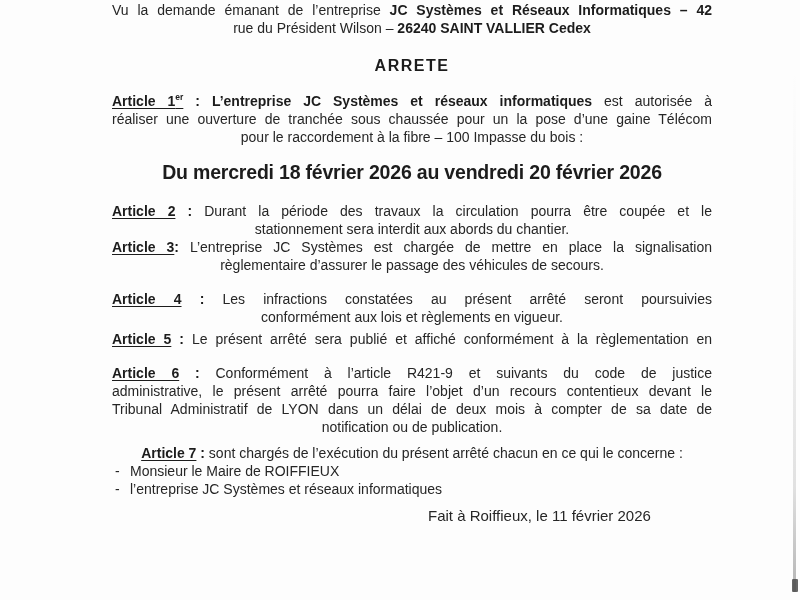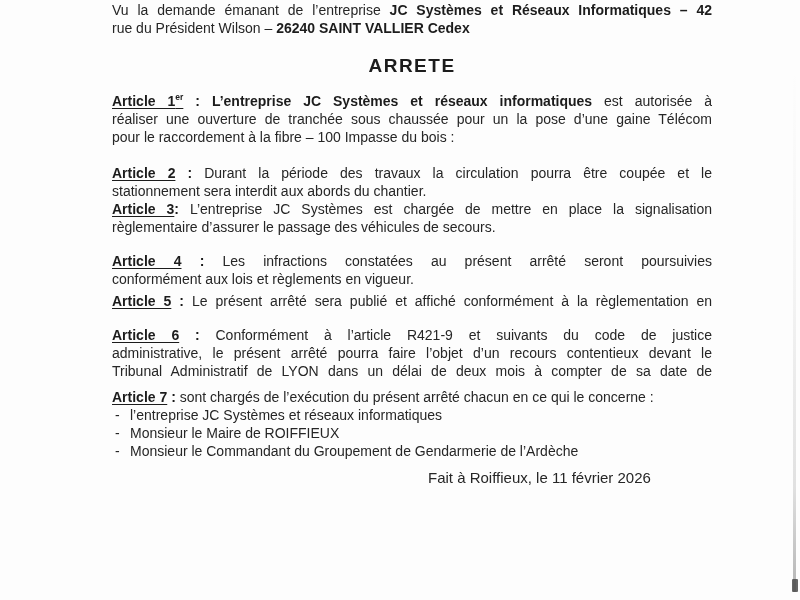--- a/index.html
+++ b/index.html
@@ -9,37 +9,37 @@
     font-family: "Liberation Sans", "DejaVu Sans", sans-serif;
     color: var(--ink, #262626);
   }
   .page { position: relative; width: 800px; height: 592px; overflow: hidden; }
   .column {
     position: absolute; left: 112px; top: 0; width: 600px;
     padding-top: 1px;
   }
   .para .line {
     font-size: 14px; line-height: 18px;
-    text-align: left;
+    text-align: center;
     color: var(--ink, #262626);
   }
   .para .line.just {
     text-align: justify;
     text-align-last: justify;
     -moz-text-align-last: justify;
   }
   .b { font-weight: bold; color: #1c1c1c; }
   .u { text-decoration: underline; text-underline-offset: 2px; text-decoration-thickness: 1.3px; }
   .sup {
     font-size: 8.5px; vertical-align: super;
     text-underline-offset: 8px;
   }
   .doc-title {
     margin-top: 17px;
-    font-size: 19px; font-weight: bold; letter-spacing: 1.5px;
+    font-size: 16px; font-weight: bold; letter-spacing: 1.5px;
     line-height: 23px; text-align: center; color: #1c1c1c;
   }
   .date-heading {
     margin-top: 14px;
     font-size: 19.5px; font-weight: bold; line-height: 24px;
     text-align: center; color: #1c1c1c;
     letter-spacing: -0.2px;
   }
   [data-para="article1"] { margin-top: 11px; }
   [data-para="article2"] { margin-top: 18px; }
@@ -84,49 +84,50 @@
       </div>
 
     <div class="doc-title">ARRETE</div>
 
     <div class="para" data-para="article1">
         <div class="line just"><span class="b u">Article 1</span><span class="b u sup">er</span><span class="b"> : </span><span class="b">L’entreprise JC Systèmes et réseaux informatiques</span><span> est autorisée à</span></div>
         <div class="line just"><span>réaliser une ouverture de tranchée sous chaussée pour un la pose d’une gaine Télécom</span></div>
         <div class="line"><span>pour le raccordement à la fibre – 100 Impasse du bois :</span></div>
       </div>
 
+    <div class="date-heading">Du mercredi 18 février 2026 au vendredi 20 février 2026</div>
 
     <div class="para" data-para="article2">
         <div class="line just"><span class="b u">Article 2</span><span class="b"> : </span><span>Durant la période des travaux la circulation pourra être coupée et le</span></div>
         <div class="line"><span>stationnement sera interdit aux abords du chantier.</span></div>
       </div>
     <div class="para" data-para="article3">
         <div class="line just"><span class="b u">Article 3</span><span class="b">: </span><span>L’entreprise JC Systèmes est chargée de mettre en place la signalisation</span></div>
         <div class="line"><span>règlementaire d’assurer le passage des véhicules de secours.</span></div>
       </div>
     <div class="para" data-para="article4">
         <div class="line just"><span class="b u">Article 4</span><span class="b"> : </span><span>Les infractions constatées au présent arrêté seront poursuivies</span></div>
         <div class="line"><span>conformément aux lois et règlements en vigueur.</span></div>
       </div>
     <div class="para" data-para="article5">
         <div class="line just"><span class="b u">Article 5</span><span class="b"> : </span><span>Le présent arrêté sera publié et affiché conformément à la règlementation en</span></div>
       </div>
     <div class="para" data-para="article6">
         <div class="line just"><span class="b u">Article 6</span><span class="b"> : </span><span>Conformément à l’article R421-9 et suivants du code de justice</span></div>
         <div class="line just"><span>administrative, le présent arrêté pourra faire l’objet d’un recours contentieux devant le</span></div>
         <div class="line just"><span>Tribunal Administratif de LYON dans un délai de deux mois à compter de sa date de</span></div>
+        <div class="line"><span>notification ou de publication.</span></div>
       </div>
     <div class="para" data-para="article7">
         <div class="line"><span class="b u">Article 7</span><span class="b"> : </span><span>sont chargés de l’exécution du présent arrêté chacun en ce qui le concerne :</span></div>
       </div>
 
     <div class="exec-list">
+        <div class="row"><span class="dash">-</span><span>Monsieur le Maire de ROIFFIEUX</span></div>
         <div class="row"><span class="dash">-</span><span>l’entreprise JC Systèmes et réseaux informatiques</span></div>
-        <div class="row"><span class="dash">-</span><span>Monsieur le Maire de ROIFFIEUX</span></div>
-        <div class="row"><span class="dash">-</span><span>Monsieur le Commandant du Groupement de Gendarmerie de l’Ardèche</span></div>
       </div>
 
     <div class="signature">
       <span>Fait à Roiffieux, le 11 février 2026</span>
     </div>
 
   </div>
 
   <div class="edge-strip"></div>
   <div class="corner-mark"></div>

